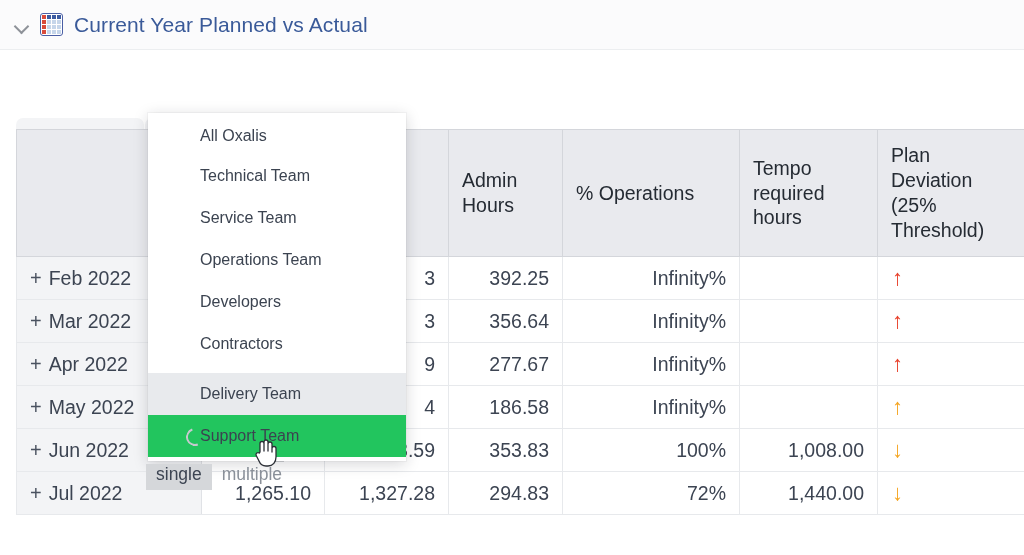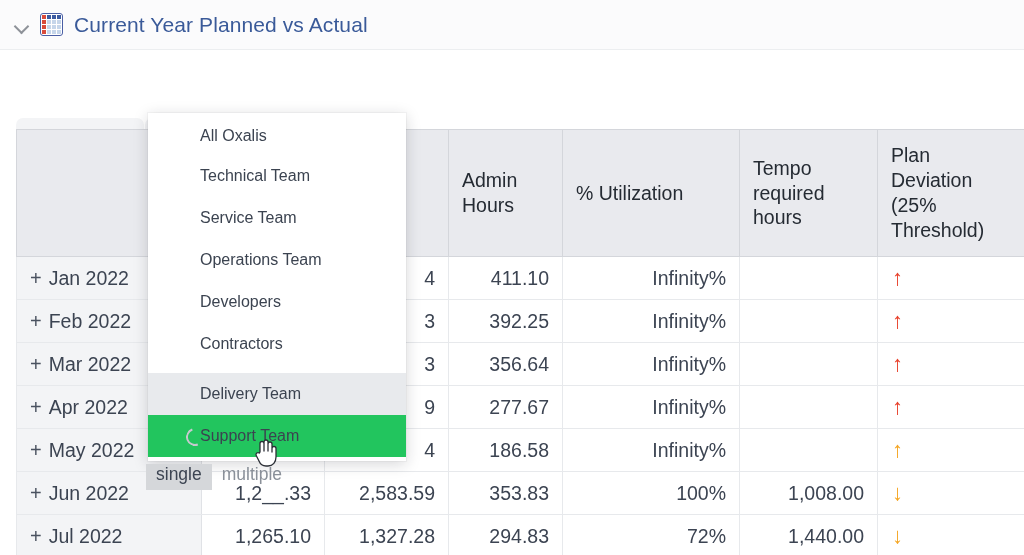--- a/index.html
+++ b/index.html
@@ -208,46 +208,37 @@
       <thead>
         <tr>
           <th class="firstcol"></th>
           <th></th>
           <th></th>
           <th>
             <span>Admin</span><br>
             <span>Hours</span>
           </th>
           <th>
-            <span>% Utilization</span>
+            <span>% Operations</span>
           </th>
           <th>
             <span>Tempo</span><br>
             <span>required</span><br>
             <span>hours</span>
           </th>
           <th>
             <span>Plan</span><br>
             <span>Deviation</span><br>
             <span>(25%</span><br>
             <span>Threshold)</span>
           </th>
         </tr>
       </thead>
       <tbody id="tbody">
           <tr>
-            <td class="rowlabel"><span class="plus">+</span><span>Jan 2022</span></td>
-            <td></td>
-            <td>4</td>
-            <td>411.10</td>
-            <td>Infinity%</td>
-            <td></td>
-            <td class="arrowcell"><span class="arrow" style="color: rgb(232, 65, 43);">↑</span></td>
-          </tr>
-          <tr>
             <td class="rowlabel"><span class="plus">+</span><span>Feb 2022</span></td>
             <td></td>
             <td>3</td>
             <td>392.25</td>
             <td>Infinity%</td>
             <td></td>
             <td class="arrowcell"><span class="arrow" style="color: rgb(232, 65, 43);">↑</span></td>
           </tr>
           <tr>
             <td class="rowlabel"><span class="plus">+</span><span>Mar 2022</span></td>

